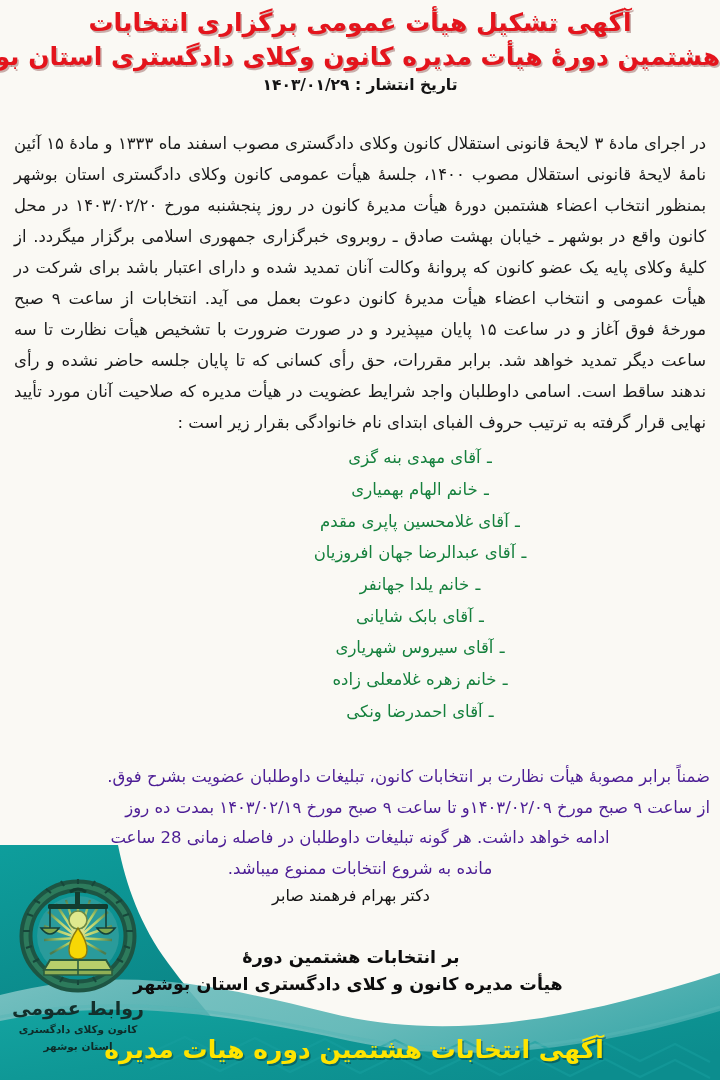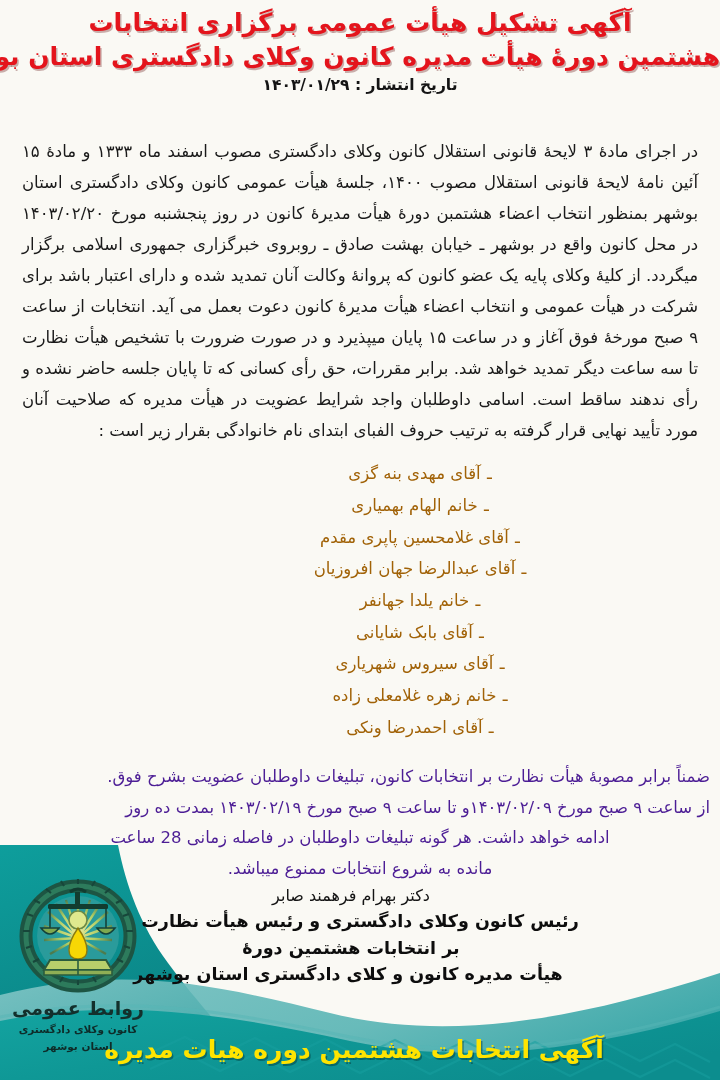--- a/index.html
+++ b/index.html
@@ -54,34 +54,34 @@
     left: 10px;
     z-index: 6;
   }
   .para {
     font-size: 16.5px;
     line-height: 1.88;
     color: #1a1a1a;
     text-align: justify;
     text-align-last: right;
     direction: rtl;
-    margin: 12px;
+    margin: 4px;
   }
 
   
   .candidates {
     list-style: none;
     margin: 1px 0 0 0;
     padding: 0;
     direction: rtl;
   }
   .candidates li {
     font-size: 16.5px;
     line-height: 1.92;
-    color: #a16207;
+    color: #15803d;
     text-align: center;
     direction: rtl;
     padding-left: 120px;
   }
   .dash {
     margin-left: 1px;
   }
 
   
   .closing-block {
@@ -118,21 +118,21 @@
     direction: rtl;
     padding-right: 18px;
   }
   .sign-role {
     font-size: 17.5px;
     font-weight: bold;
     color: #0d0d0d;
     line-height: 1.52;
     direction: rtl;
   }
-  .sign-role.ind1 { padding-right: 18px; }
+  .sign-role.ind1 { padding-right: 18px; margin-top: 36px; }
   .sign-role.ind2 { padding-right: 24px; }
 
   
   .wave-layer {
     position: absolute;
     left: 0;
     right: 0;
     bottom: 0;
     width: 720px;
     height: 235px;
@@ -273,21 +273,20 @@
 
   <div class="closing-block">
     <p class="closing-line">ضمناً برابر مصوبهٔ هیأت نظارت بر انتخابات کانون، تبلیغات داوطلبان عضویت بشرح فوق.</p>
     <p class="closing-line">از ساعت ۹ صبح مورخ ۱۴۰۳/۰۲/۰۹و تا ساعت ۹ صبح مورخ ۱۴۰۳/۰۲/۱۹ بمدت ده روز</p>
     <p class="closing-line center">ادامه خواهد داشت. هر گونه تبلیغات داوطلبان در فاصله زمانی 28 ساعت</p>
     <p class="closing-line center">مانده به شروع انتخابات ممنوع میباشد.</p>
   </div>
 
   <div class="sign-block">
     <div class="sign-name">دکتر بهرام فرهمند صابر</div>
-    <div class="sign-role">رئیس کانون وکلای دادگستری و رئیس هیأت نظارت</div>
     <div class="sign-role ind1">بر انتخابات هشتمین دورهٔ</div>
     <div class="sign-role ind2">هیأت مدیره کانون و کلای دادگستری استان بوشهر</div>
   </div>
 
   <div class="banner-text">آگهی انتخابات هشتمین دوره هیات مدیره</div>
 
   <div class="logo-wrap">
     <svg width="128" height="120" viewBox="0 0 128 120" xmlns="http://www.w3.org/2000/svg">
       <defs>
         <radialGradient id="rayGrad" cx="0.5" cy="0.55" r="0.55">

